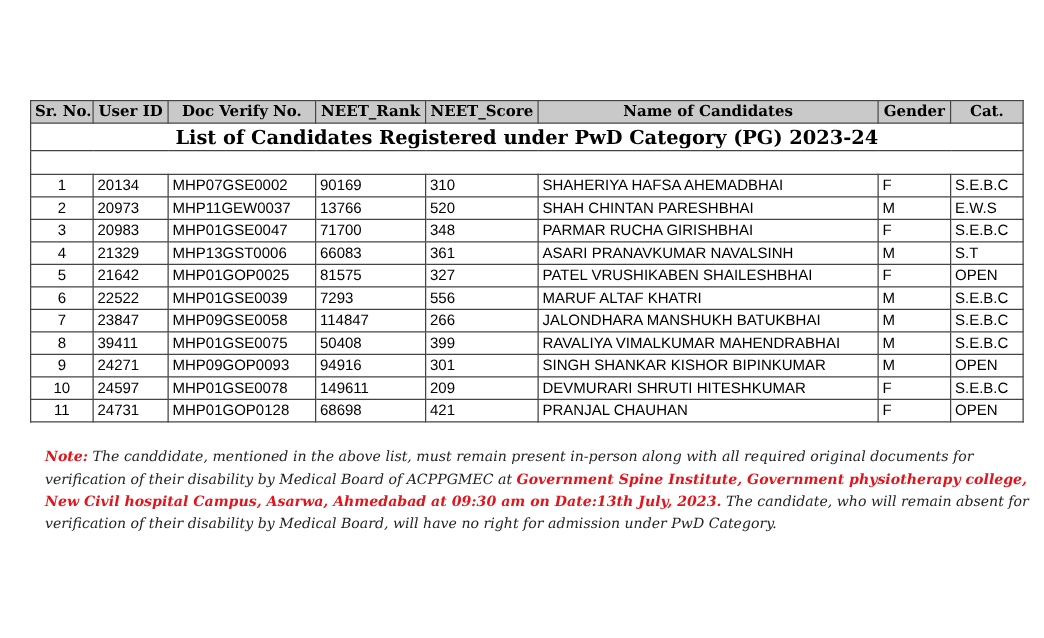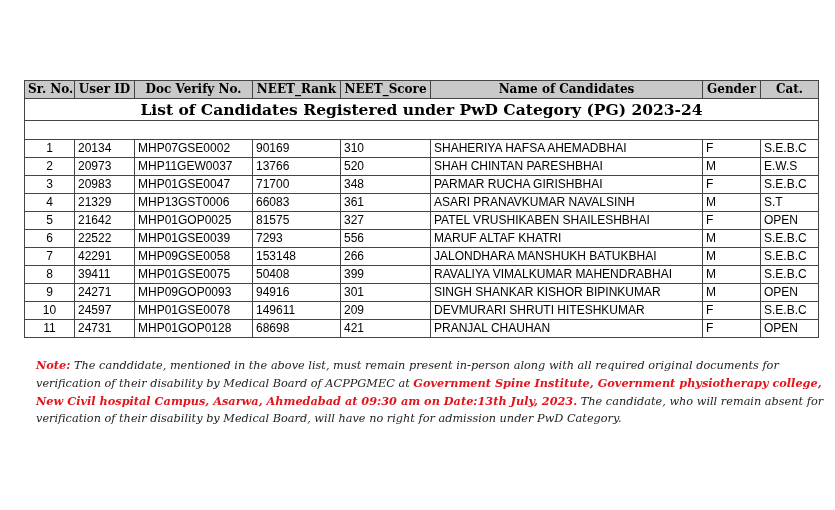--- a/index.html
+++ b/index.html
@@ -107,23 +107,23 @@
           <td>22522</td>
           <td>MHP01GSE0039</td>
           <td>7293</td>
           <td>556</td>
           <td>MARUF ALTAF KHATRI</td>
           <td>M</td>
           <td>S.E.B.C</td>
         </tr>
         <tr>
           <td class="c-sr">7</td>
-          <td>42291</td>
+          <td>23847</td>
           <td>MHP09GSE0058</td>
-          <td>153148</td>
+          <td>114847</td>
           <td>266</td>
           <td>JALONDHARA MANSHUKH BATUKBHAI</td>
           <td>M</td>
           <td>S.E.B.C</td>
         </tr>
         <tr>
           <td class="c-sr">8</td>
           <td>39411</td>
           <td>MHP01GSE0075</td>
           <td>50408</td>

